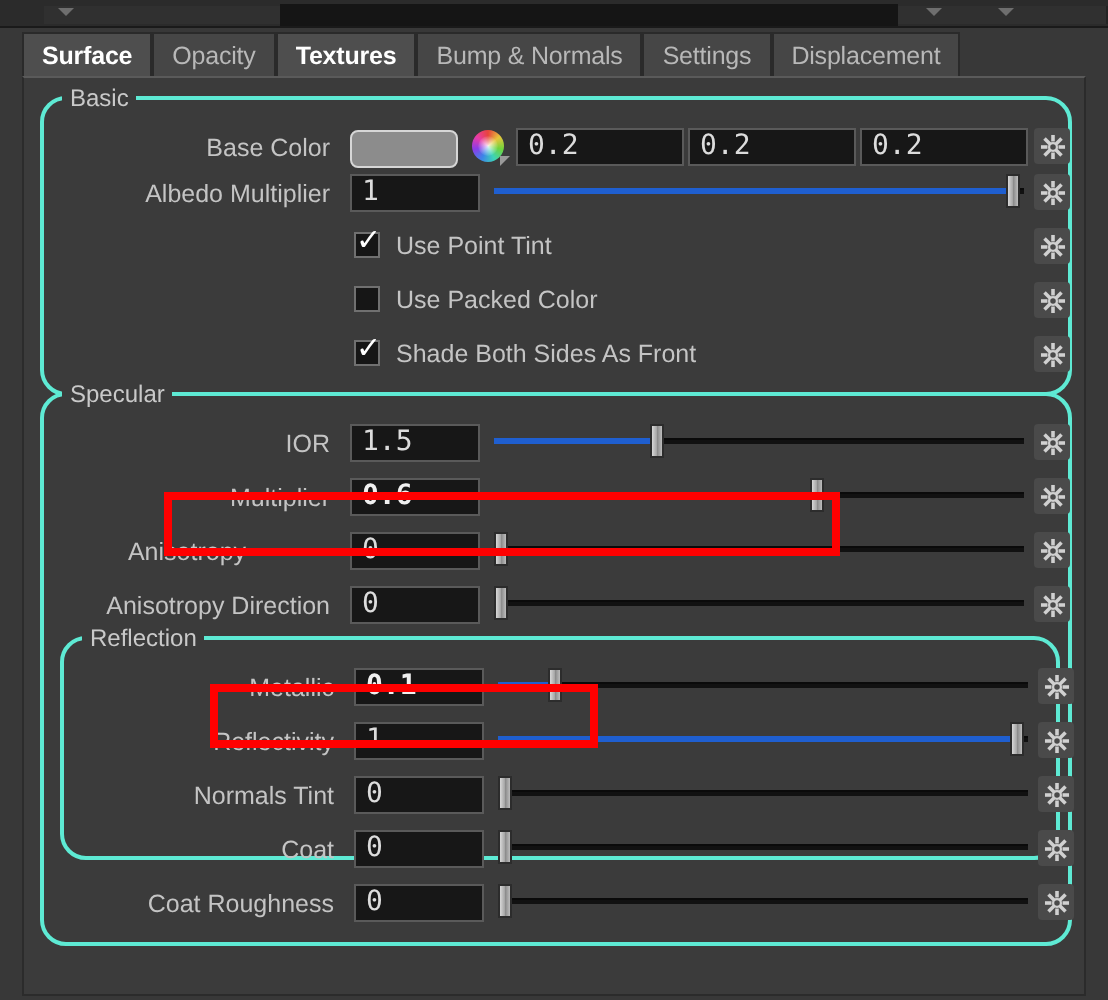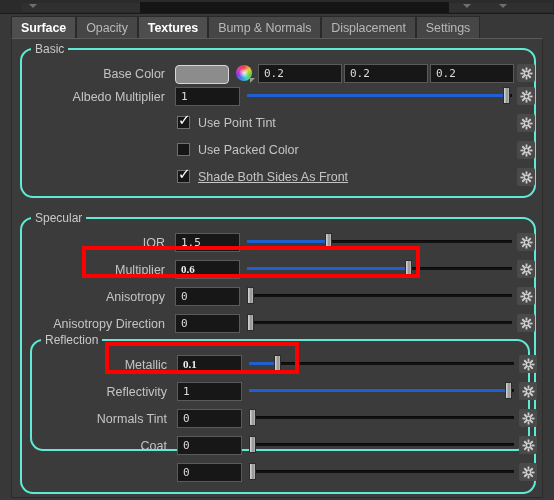--- a/index.html
+++ b/index.html
@@ -118,27 +118,27 @@
     height: 22px;
   }
 
   .field {
     position: absolute;
     height: 19px;
     background: #171717;
     border: 1px solid #5a5a5a;
     color: #dcdcdc;
     font-family: "DejaVu Sans Mono", monospace;
-    font-size: 11px;
+    font-size: 14px;
     line-height: 17px;
     padding: 0 5px;
     white-space: nowrap;
     overflow: hidden;
   }
-  .field.bold { font-weight: bold; color: #f0f0f0; font-family: Liberation Serif, serif; }
+  .field.bold { font-weight: bold; color: #f0f0f0; }
 
   
   .slider {
     position: absolute;
     height: 19px;
   }
   .slider-track {
     position: absolute;
     top: 8px; left: 0; right: 0;
     height: 3px;
@@ -258,24 +258,24 @@
     <div class="tab">
       <span>Opacity</span>
     </div>
     <div class="tab active">
       <span>Textures</span>
     </div>
     <div class="tab">
       <span>Bump &amp; Normals</span>
     </div>
     <div class="tab">
+      <span>Settings</span>
+    </div>
+    <div class="tab">
       <span>Displacement</span>
-    </div>
-    <div class="tab">
-      <span>Settings</span>
     </div>
   </div>
 
   <div class="panel">
    <div class="panel-inner">
 
     <div class="group" style="left:8px; top:9px; width:516px; height:150px;">
       <div class="group-title">Basic</div>
 
       <div class="row" style="top:13px;">
@@ -367,39 +367,39 @@
                 </g>
                 <circle cx="8" cy="8" r="1.7" fill="#4a4a4a"></circle>
               </svg>
         </div>
       </div>
 
       <div class="row" style="top:117px;">
         <div class="cbox" style="left:155px; top:3px;">
           <span class="tick">✓</span>
         </div>
-        <div class="cb-label" style="left:176px; top:1px;text-decoration:underline;">Shade Both Sides As Front</div>
-        <div class="gear" style="left:495px; top:1px;">
-          <svg width="13" height="13" viewBox="0 0 16 16">
-                <g fill="#d0d0d0">
-                  <circle cx="8" cy="8" r="3.1"></circle>
-                  <rect x="6.9" y="0.6" width="2.2" height="4"></rect>
-                  <rect x="6.9" y="11.4" width="2.2" height="4"></rect>
-                  <rect x="0.6" y="6.9" width="4" height="2.2"></rect>
-                  <rect x="11.4" y="6.9" width="4" height="2.2"></rect>
-                  <rect x="6.9" y="0.6" width="2.2" height="14.8" transform="rotate(45 8 8)"></rect>
-                  <rect x="6.9" y="0.6" width="2.2" height="14.8" transform="rotate(-45 8 8)"></rect>
-                </g>
-                <circle cx="8" cy="8" r="1.7" fill="#4a4a4a"></circle>
-              </svg>
-        </div>
-      </div>
-    </div>
-
-    <div class="group" style="left:8px; top:178px; width:516px; height:277px;">
+        <div class="cb-label" style="left:176px; top:1px;">Shade Both Sides As Front</div>
+        <div class="gear" style="left:495px; top:1px;">
+          <svg width="13" height="13" viewBox="0 0 16 16">
+                <g fill="#d0d0d0">
+                  <circle cx="8" cy="8" r="3.1"></circle>
+                  <rect x="6.9" y="0.6" width="2.2" height="4"></rect>
+                  <rect x="6.9" y="11.4" width="2.2" height="4"></rect>
+                  <rect x="0.6" y="6.9" width="4" height="2.2"></rect>
+                  <rect x="11.4" y="6.9" width="4" height="2.2"></rect>
+                  <rect x="6.9" y="0.6" width="2.2" height="14.8" transform="rotate(45 8 8)"></rect>
+                  <rect x="6.9" y="0.6" width="2.2" height="14.8" transform="rotate(-45 8 8)"></rect>
+                </g>
+                <circle cx="8" cy="8" r="1.7" fill="#4a4a4a"></circle>
+              </svg>
+        </div>
+      </div>
+    </div>
+
+    <div class="group" style="left:8px; top:157px; width:516px; height:277px;">
       <div class="group-title">Specular</div>
 
       <div class="row" style="top:13px;">
         <div class="label-wrap" style="left:0; width:143px;">
           <div class="row-label" style="width:143px;">IOR</div>
         </div>
         <div class="field" style="left:153px; top:1px; width:65px;">1.5</div>
         <div class="slider" style="left:225px; top:0; width:265px;">
           <div class="slider-track"></div>
           <div class="slider-fill" style="width:80px;"></div>
@@ -442,21 +442,21 @@
                   <rect x="6.9" y="0.6" width="2.2" height="14.8" transform="rotate(45 8 8)"></rect>
                   <rect x="6.9" y="0.6" width="2.2" height="14.8" transform="rotate(-45 8 8)"></rect>
                 </g>
                 <circle cx="8" cy="8" r="1.7" fill="#4a4a4a"></circle>
               </svg>
         </div>
       </div>
 
       <div class="row" style="top:67px;">
         <div class="label-wrap" style="left:0; width:143px;">
-          <div class="row-label" style="width:143px;">Anisotropy</div>
+          <div class="row-label" style="width:143px;text-align:center;">Anisotropy</div>
         </div>
         <div class="field" style="left:153px; top:1px; width:65px;">0</div>
         <div class="slider" style="left:225px; top:0; width:265px;">
           <div class="slider-track"></div>
           <div class="slider-handle" style="left:0px;"></div>
         </div>
         <div class="gear" style="left:495px; top:1px;">
           <svg width="13" height="13" viewBox="0 0 16 16">
                 <g fill="#d0d0d0">
                   <circle cx="8" cy="8" r="3.1"></circle>
@@ -596,20 +596,23 @@
                     <rect x="11.4" y="6.9" width="4" height="2.2"></rect>
                     <rect x="6.9" y="0.6" width="2.2" height="14.8" transform="rotate(45 8 8)"></rect>
                     <rect x="6.9" y="0.6" width="2.2" height="14.8" transform="rotate(-45 8 8)"></rect>
                   </g>
                   <circle cx="8" cy="8" r="1.7" fill="#4a4a4a"></circle>
                 </svg>
           </div>
         </div>
 
         <div class="row" style="top:121px;">
+          <div class="label-wrap" style="left:0; width:135px;">
+            <div class="row-label" style="width:135px;">Coat Roughness</div>
+          </div>
           <div class="field" style="left:145px; top:1px; width:65px;">0</div>
           <div class="slider" style="left:217px; top:0; width:265px;">
             <div class="slider-track"></div>
             <div class="slider-handle" style="left:0px;"></div>
           </div>
           <div class="gear" style="left:487px; top:1px;">
             <svg width="13" height="13" viewBox="0 0 16 16">
                   <g fill="#d0d0d0">
                     <circle cx="8" cy="8" r="3.1"></circle>
                     <rect x="6.9" y="0.6" width="2.2" height="4"></rect>

